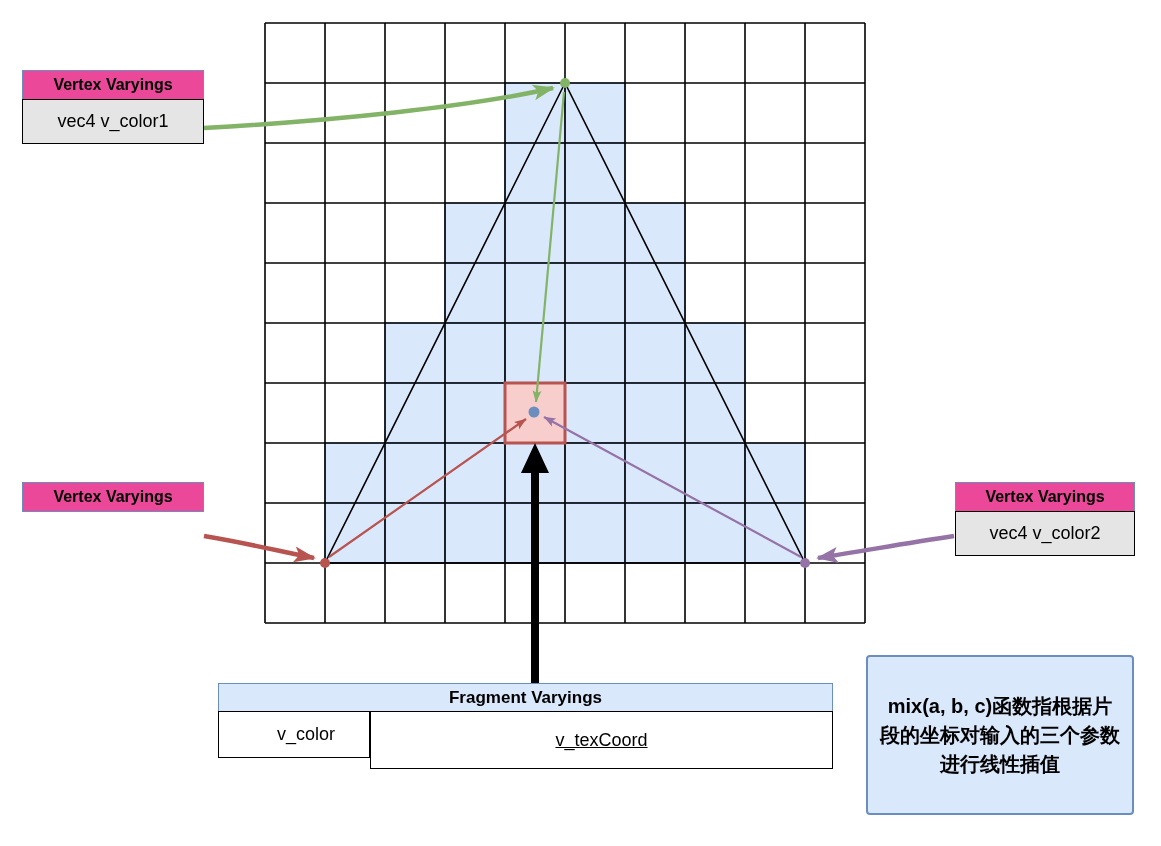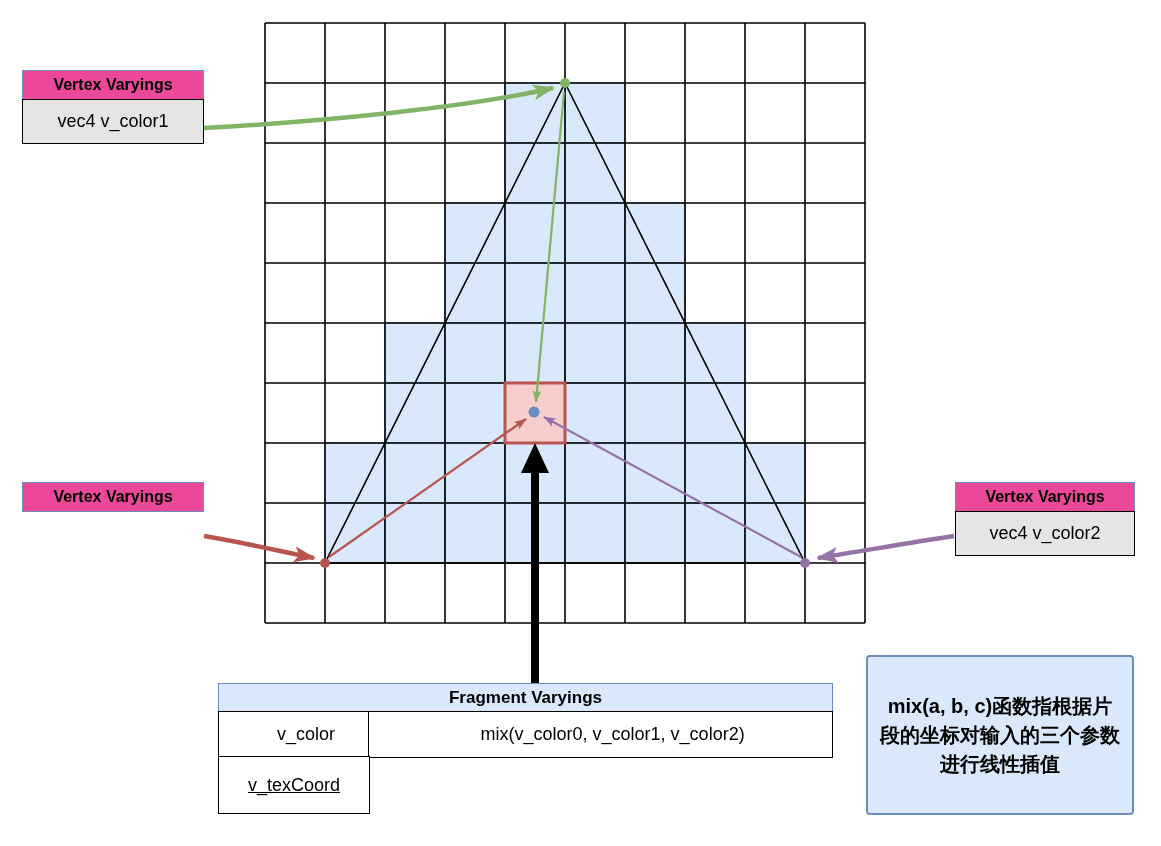--- a/index.html
+++ b/index.html
@@ -177,21 +177,20 @@
 
   <div class="vbox" style="left:955px;top:482px;width:180px;">
     <div class="hdr">Vertex Varyings</div>
     <div class="vrow">vec4 v_color2</div>
   </div>
 
   <div id="fragment-table">
     <div class="fhdr">Fragment Varyings</div>
     <div class="fbody">
       <div class="fcell r1">v_color</div>
-      <div class="fcell r1 c2">mix(v_color0, v_color1, v_color2)</div>
       <div class="fcell r2">v_texCoord</div>
     </div>
   </div>
 
   <div id="note-box">
     <div>mix(a, b, c)函数指根据片段的坐标对输入的三个参数进行线性插值</div>
   </div>
 
 </div>
 

